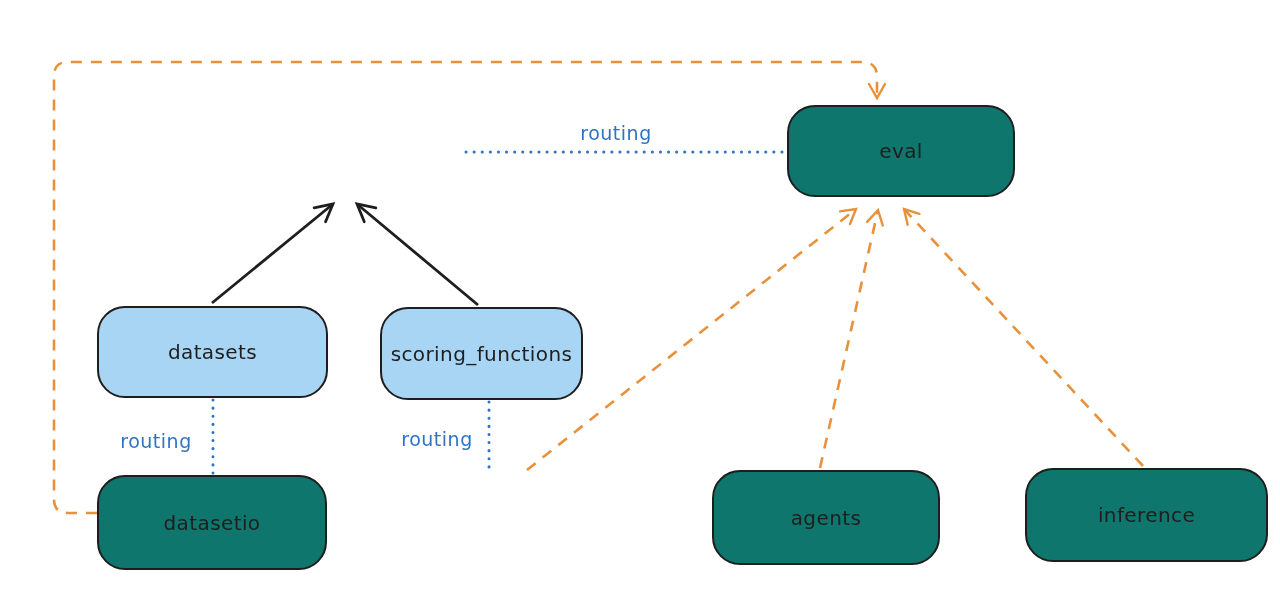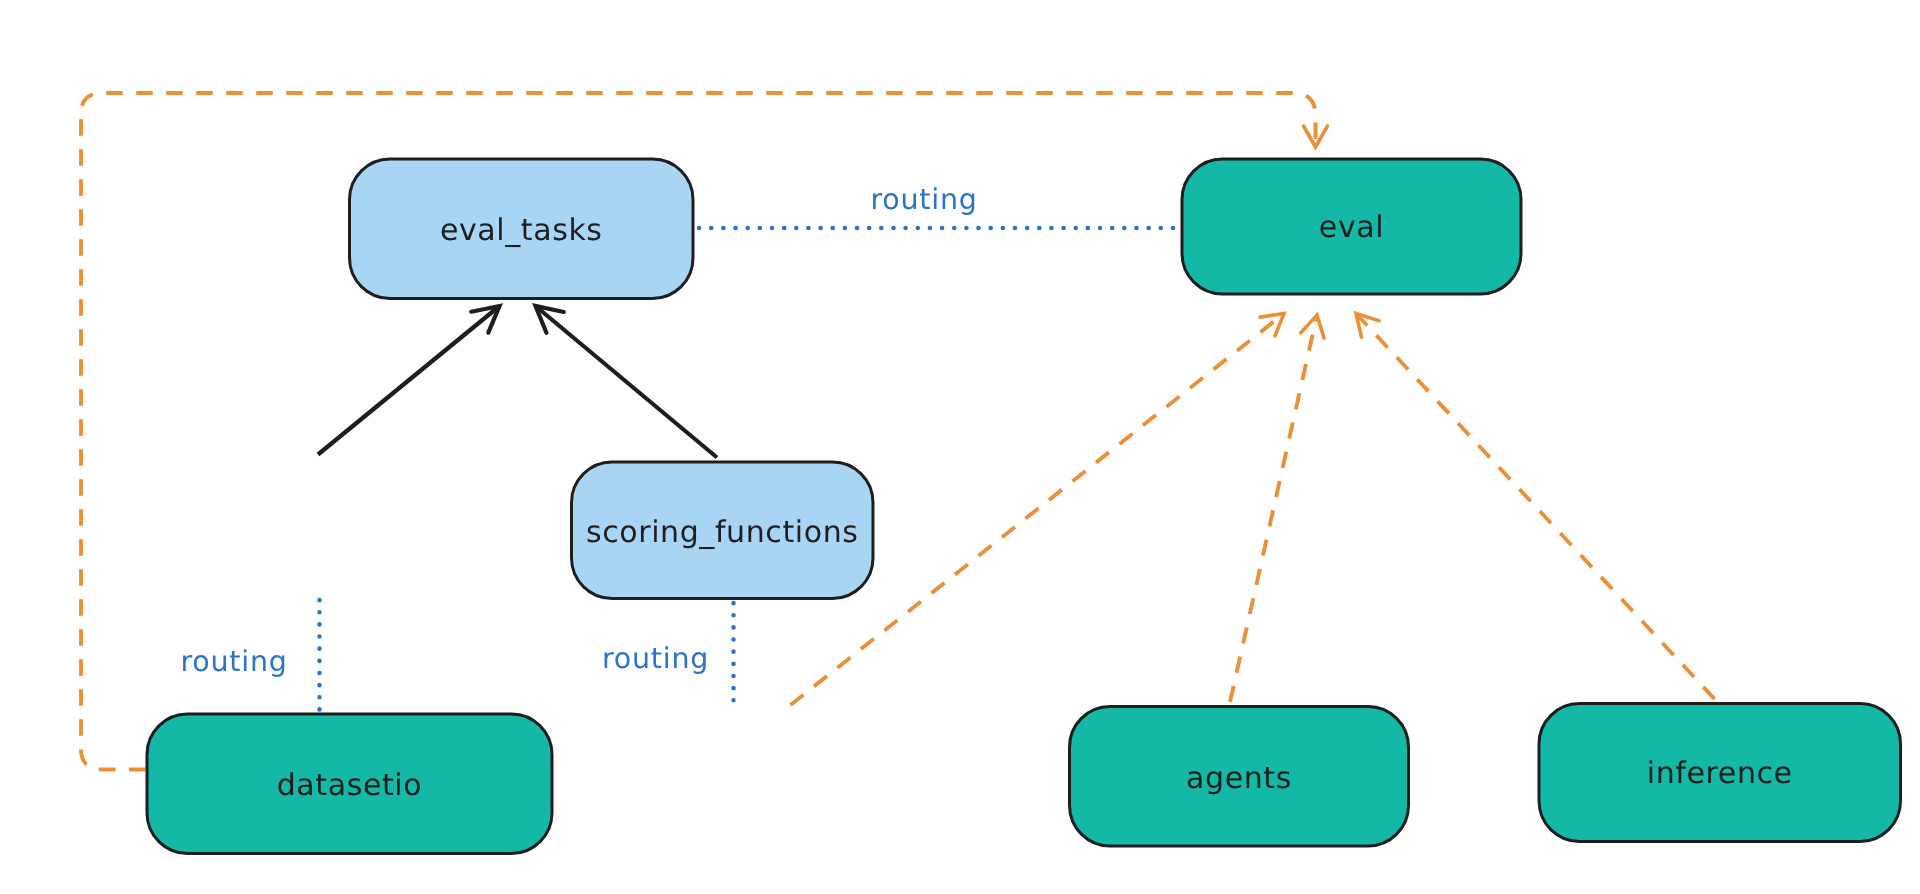--- a/index.html
+++ b/index.html
@@ -12,21 +12,21 @@
   .edge.solid{stroke:#1e1e1e;stroke-width:2.8;}
   .edge.dotted{stroke:#2d74c4;stroke-width:3;stroke-dasharray:0.1 8;stroke-linecap:round;}
   .edge.dashed{stroke:#e8913a;stroke-width:2.6;stroke-dasharray:11 9;}
   .node{
     position:absolute;box-sizing:border-box;
     border:2.6px solid #1e1e1e;border-radius:28px;
     display:flex;align-items:center;justify-content:center;
     color:#1e1e1e;font-size:20px;letter-spacing:.4px;
   }
   .node.blue{background:#a9d5f4;}
-  .node.green{background:#14b8a6;}
+  .node.green{background:#0f766e;}
   .edge-label{
     position:absolute;transform:translate(-50%,-50%);
     color:#2d74c4;font-weight:normal;font-size:19px;letter-spacing:.5px;
     white-space:nowrap;
   }
 </style>
 </head>
 <body>
 
 <div class="canvas">
@@ -47,30 +47,30 @@
     <path class="edge dotted" d="M466,152 L784,152"></path>
     <path class="edge dotted" d="M213,400 L213,473"></path>
     <path class="edge dotted" d="M489,402 L489,471"></path>
 
     <path class="edge dashed" marker-end="url(#arrow-orange)" d="M97,513 L68,513 Q54,513 54,499 L54,76 Q54,62 68,62 L862,62 Q877,62 877,77 L877,98"></path>
     <path class="edge dashed" marker-end="url(#arrow-orange)" d="M527,470 L856,209"></path>
     <path class="edge dashed" marker-end="url(#arrow-orange)" d="M820,468 L878,210"></path>
     <path class="edge dashed" marker-end="url(#arrow-orange)" d="M1143,466 L904,209"></path>
   </svg>
 
-  <div class="node blue" style="left:232px;top:105px;width:231px;height:95px">
-    <span class="node-label">eval_tasks</span>
-  </div>
   <div class="node green" style="left:787px;top:105px;width:228px;height:92px">
     <span class="node-label">eval</span>
+  </div>
+  <div class="node blue" style="left:97px;top:306px;width:231px;height:92px">
+    <span class="node-label">datasets</span>
   </div>
   <div class="node blue" style="left:380px;top:307px;width:203px;height:93px">
     <span class="node-label">scoring_functions</span>
   </div>
-  <div class="node green" style="left:97px;top:475px;width:272px;height:95px">
+  <div class="node green" style="left:97px;top:475px;width:230px;height:95px">
     <span class="node-label">datasetio</span>
   </div>
   <div class="node green" style="left:712px;top:470px;width:228px;height:95px">
     <span class="node-label">agents</span>
   </div>
   <div class="node green" style="left:1025px;top:468px;width:243px;height:94px">
     <span class="node-label">inference</span>
   </div>
 
   <div class="edge-label" style="left:616px;top:133px">routing</div>

